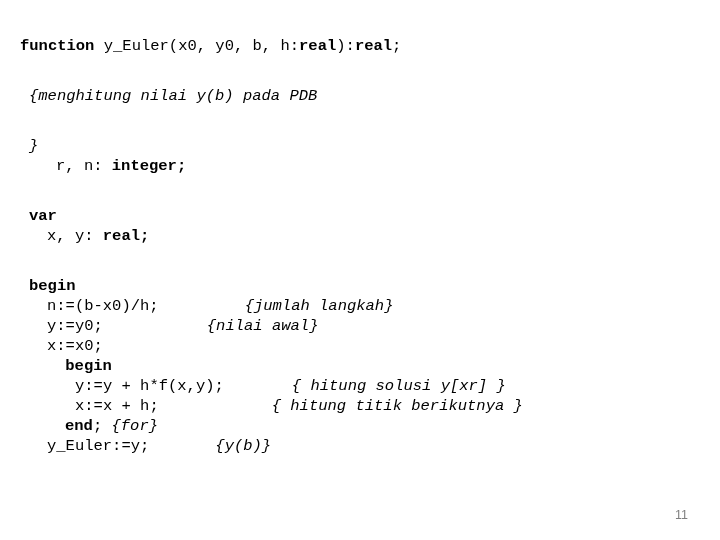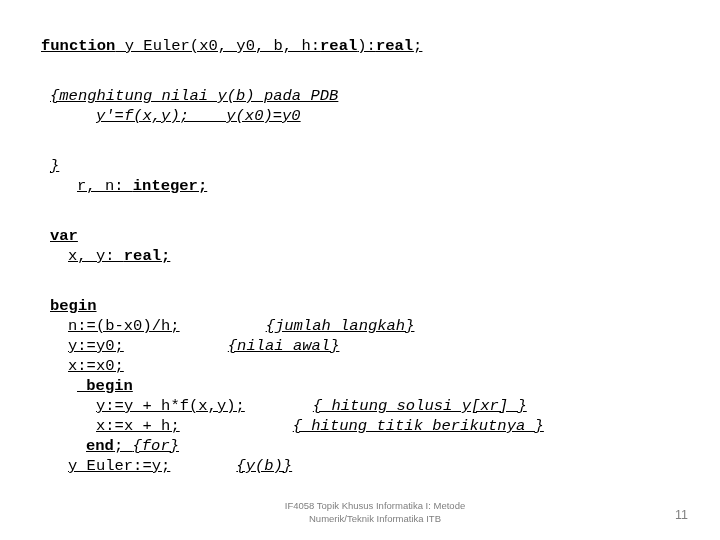--- a/index.html
+++ b/index.html
@@ -13,24 +13,23 @@
     width: 720px;
     height: 540px;
     background: #ffffff;
     overflow: hidden;
     font-family: "Liberation Mono", "DejaVu Sans Mono", monospace;
   }
 
   
   #code-block {
     position: absolute;
-    left: 41px;
+    left: 20px;
     top: 36px;
     width: 660px;
-    text-decoration: underline;
   }
   .code-line {
     font-family: "Liberation Mono", "DejaVu Sans Mono", monospace;
     font-size: 15.5px;
     line-height: 20px;
     height: 20px;
     color: #000000;
     white-space: pre;
     letter-spacing: 0px;
   }
@@ -86,36 +85,31 @@
   }
 </style>
 </head>
 <body>
 
 <div id="slide">
 
   <div id="code-block">
       <div class="code-line ind-0"><span class="kw">function</span><span class="pl"> y_Euler(x0, y0, b, h:</span><span class="kw">real</span><span class="pl">):</span><span class="kw">real</span><span class="pl">;</span></div>
       <div class="code-line ind-1"><span class="cm">{menghitung nilai y(b) pada PDB</span></div>
-      <div class="code-line ind-6"><span class="cm">y'=f(x,y);    y(x0)=y0</span></div>
       <div class="code-line ind-1"><span class="cm">}</span></div>
       <div class="code-line ind-4"><span class="pl">r, n: </span><span class="kw">integer;</span></div>
       <div class="code-line ind-1"><span class="kw">var</span></div>
       <div class="code-line ind-3"><span class="pl">x, y: </span><span class="kw">real;</span></div>
       <div class="code-line ind-1"><span class="kw">begin</span></div>
       <div class="code-line ind-3"><span class="pl">n:=(b-x0)/h;</span><span class="gap-a"></span><span class="cm">{jumlah langkah}</span></div>
       <div class="code-line ind-3"><span class="pl">y:=y0;</span><span class="gap-b"></span><span class="cm">{nilai awal}</span></div>
       <div class="code-line ind-3"><span class="pl">x:=x0;</span></div>
       <div class="code-line ind-4"><span class="kw"> begin</span></div>
       <div class="code-line ind-6"><span class="pl">y:=y + h*f(x,y);</span><span class="gap-f"></span><span class="cm">{ hitung solusi y[xr] }</span></div>
       <div class="code-line ind-6"><span class="pl">x:=x + h;</span><span class="gap-c"></span><span class="cm">{ hitung titik berikutnya }</span></div>
       <div class="code-line ind-5"><span class="kw">end</span><span class="pl">; </span><span class="cm">{for}</span></div>
       <div class="code-line ind-3"><span class="pl">y_Euler:=y;</span><span class="gap-g"></span><span class="cm">{y(b)}</span></div>
     </div>
 
-  <div id="footer-text">
-    <div>IF4058 Topik Khusus Informatika I: Metode</div>
-    <div>Numerik/Teknik Informatika ITB</div>
-  </div>
 
   <div id="page-number">11</div>
 
 </div>
 
 </body></html>

